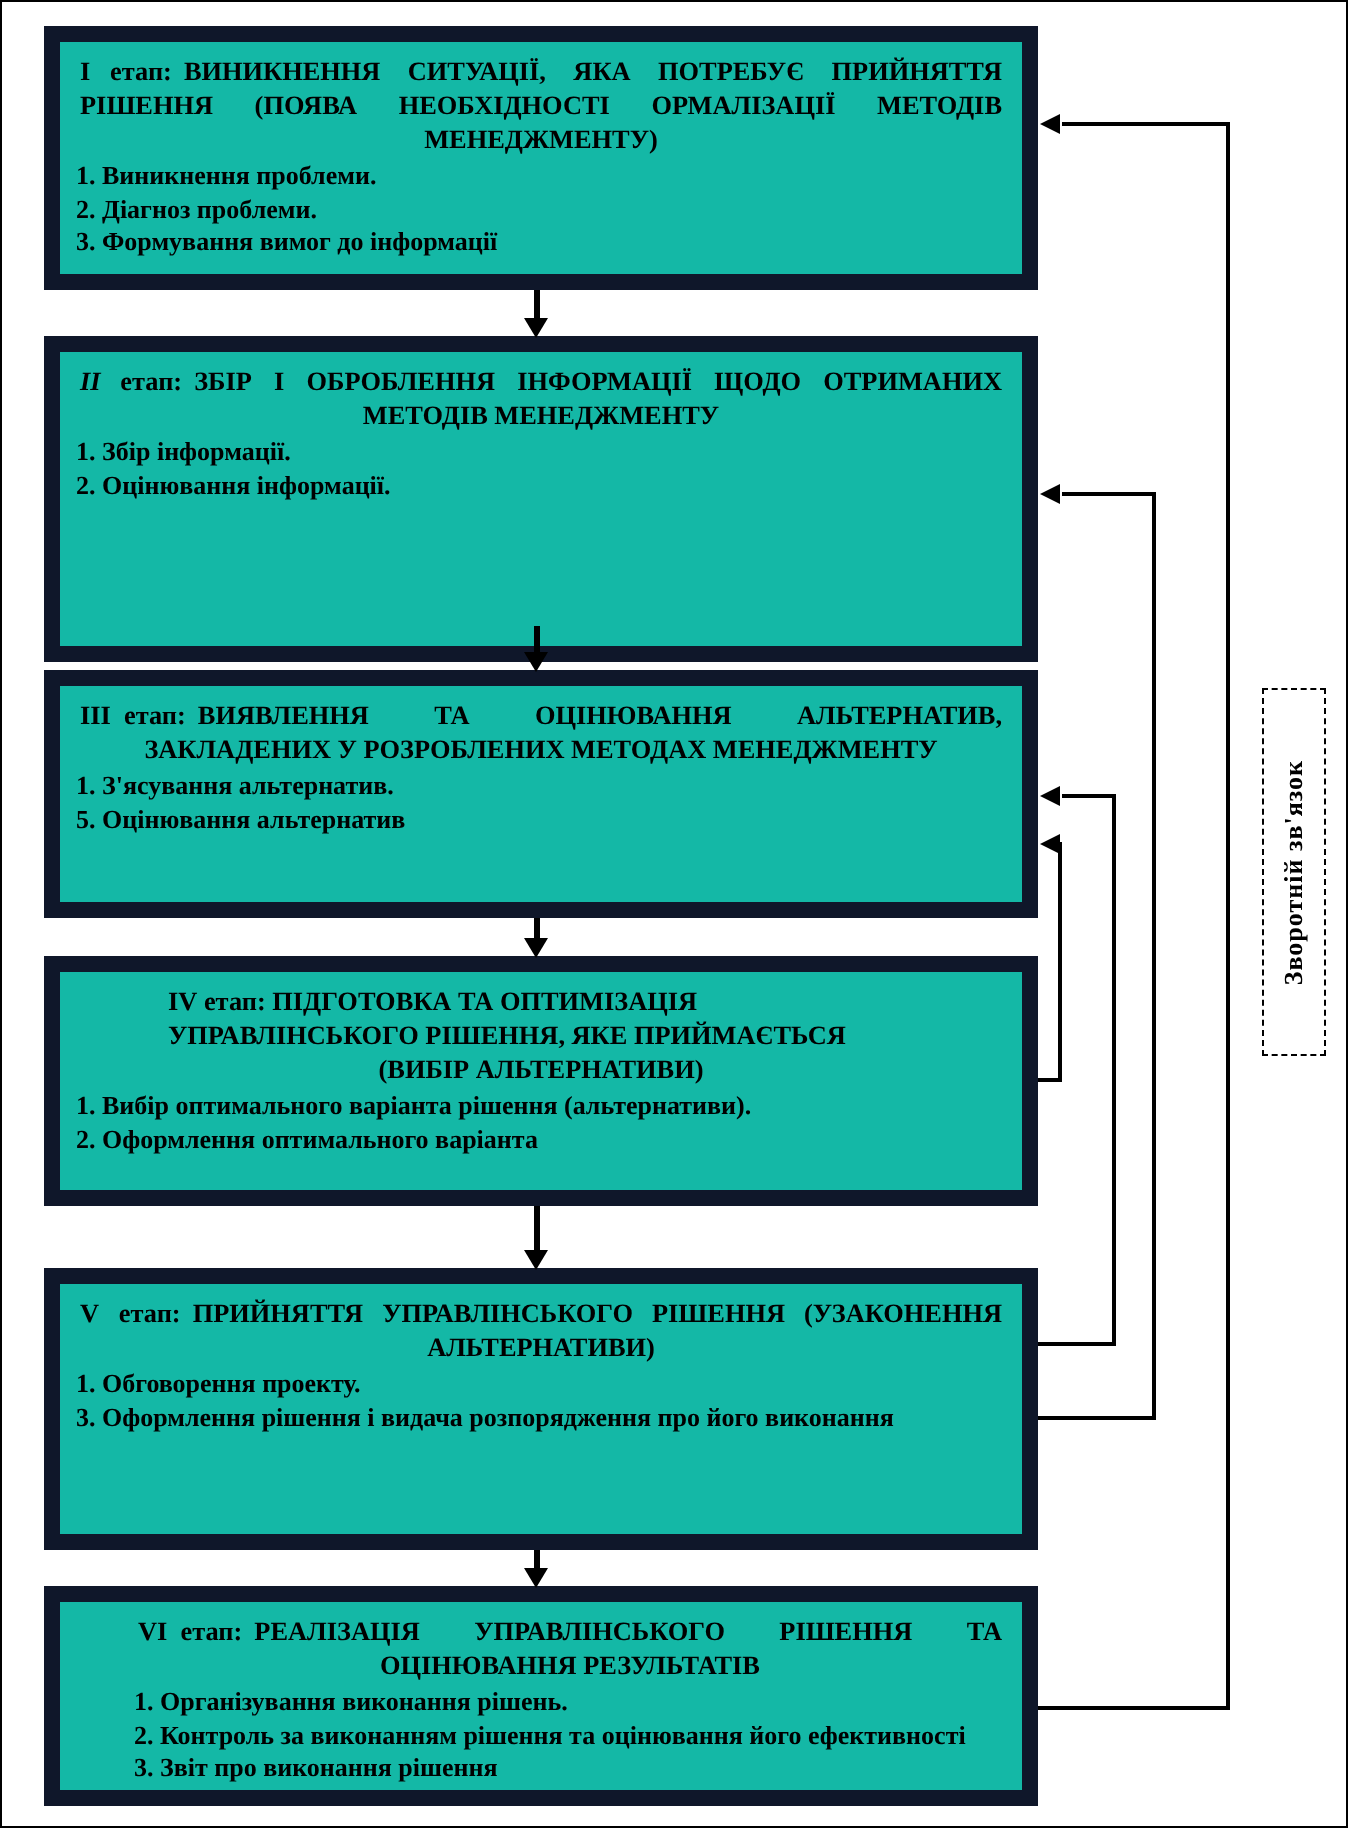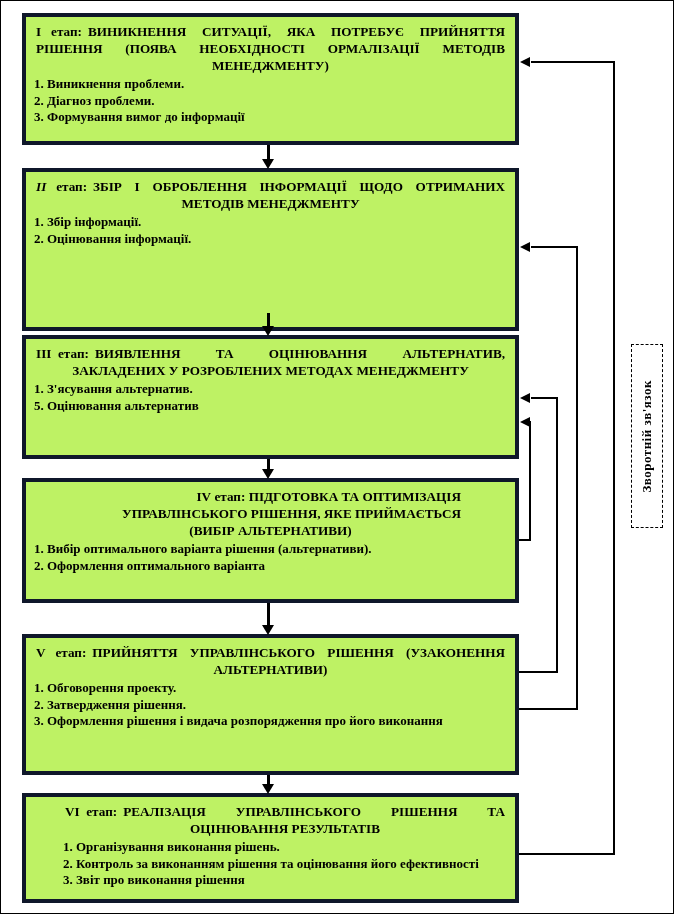--- a/index.html
+++ b/index.html
@@ -2,22 +2,22 @@
 <html><head>
 <meta charset="utf-8">
 <style>
   html,body{margin:0;padding:0;background:#ffffff;}
   body{width:674px;height:914px;font-family:"Liberation Serif",serif;color:#000;}
   #page{position:relative;width:674px;height:914px;box-sizing:border-box;border:1px solid #000;overflow:hidden;}
 
   .stage-box{
     position:absolute;
     box-sizing:border-box;
-    border:4px solid #0f172a;
-    background:#bef264;
+    border:8px solid #0f172a;
+    background:#14b8a6;
     padding:6px 8px 4px 8px;
     overflow:hidden;
   }
   .stage-head{
     font-weight:bold;
     font-size:13.2px;
     line-height:17px;
     text-align:justify;
     text-align-last:center;
     margin:0 0 2px 0;
@@ -100,33 +100,32 @@
 
   <div class="stage-box" style="left:21px;top:334px;width:497px;height:124px;">
     <div class="stage-head">
       <span class="head-lead"><span>III</span>&nbsp;&nbsp;<span>етап:</span></span><span>ВИЯВЛЕННЯ ТА ОЦІНЮВАННЯ АЛЬТЕРНАТИВ, ЗАКЛАДЕНИХ У РОЗРОБЛЕНИХ МЕТОДАХ МЕНЕДЖМЕНТУ</span>
     </div>
     <div class="stage-item">1. З'ясування альтернатив.</div>
     <div class="stage-item">5. Оцінювання альтернатив</div>
   </div>
 
   <div class="stage-box" style="left:21px;top:477px;width:497px;height:125px;">
-    <div class="stage-head" style="text-align-last:center;text-align:right;padding:0 46px;">
+    <div class="stage-head" style="text-align-last:center;text-align:left;padding:0 46px;">
       <span style="font-weight:bold;"><span>IV</span>&nbsp;<span>етап:</span></span>&nbsp;<span>ПІДГОТОВКА ТА ОПТИМІЗАЦІЯ УПРАВЛІНСЬКОГО РІШЕННЯ, ЯКЕ ПРИЙМАЄТЬСЯ (ВИБІР АЛЬТЕРНАТИВИ)</span>
     </div>
     <div class="stage-item">1. Вибір оптимального варіанта рішення (альтернативи).</div>
     <div class="stage-item">2. Оформлення оптимального варіанта</div>
   </div>
 
   <div class="stage-box" style="left:21px;top:633px;width:497px;height:141px;">
     <div class="stage-head">
       <span class="head-lead"><span>V</span>&nbsp;&nbsp;&nbsp;<span>етап:</span></span><span>ПРИЙНЯТТЯ УПРАВЛІНСЬКОГО РІШЕННЯ (УЗАКОНЕННЯ АЛЬТЕРНАТИВИ)</span>
     </div>
     <div class="stage-item">1. Обговорення проекту.</div>
-    <div class="stage-item">2. Затвердження рішення.</div>
     <div class="stage-item justify" style="width:425px;">3. Оформлення рішення і видача розпорядження про його виконання</div>
   </div>
 
   <div class="stage-box" style="left:21px;top:792px;width:497px;height:110px;padding-left:37px;">
     <div class="stage-head">
       <span class="head-lead"><span>VI</span>&nbsp;&nbsp;<span>етап:</span></span><span>РЕАЛІЗАЦІЯ УПРАВЛІНСЬКОГО РІШЕННЯ ТА ОЦІНЮВАННЯ РЕЗУЛЬТАТІВ</span>
     </div>
     <div class="stage-item">1. Організування виконання рішень.</div>
     <div class="stage-item">2. Контроль за виконанням рішення та оцінювання його ефективності</div>
     <div class="stage-item">3. Звіт про виконання рішення</div>

